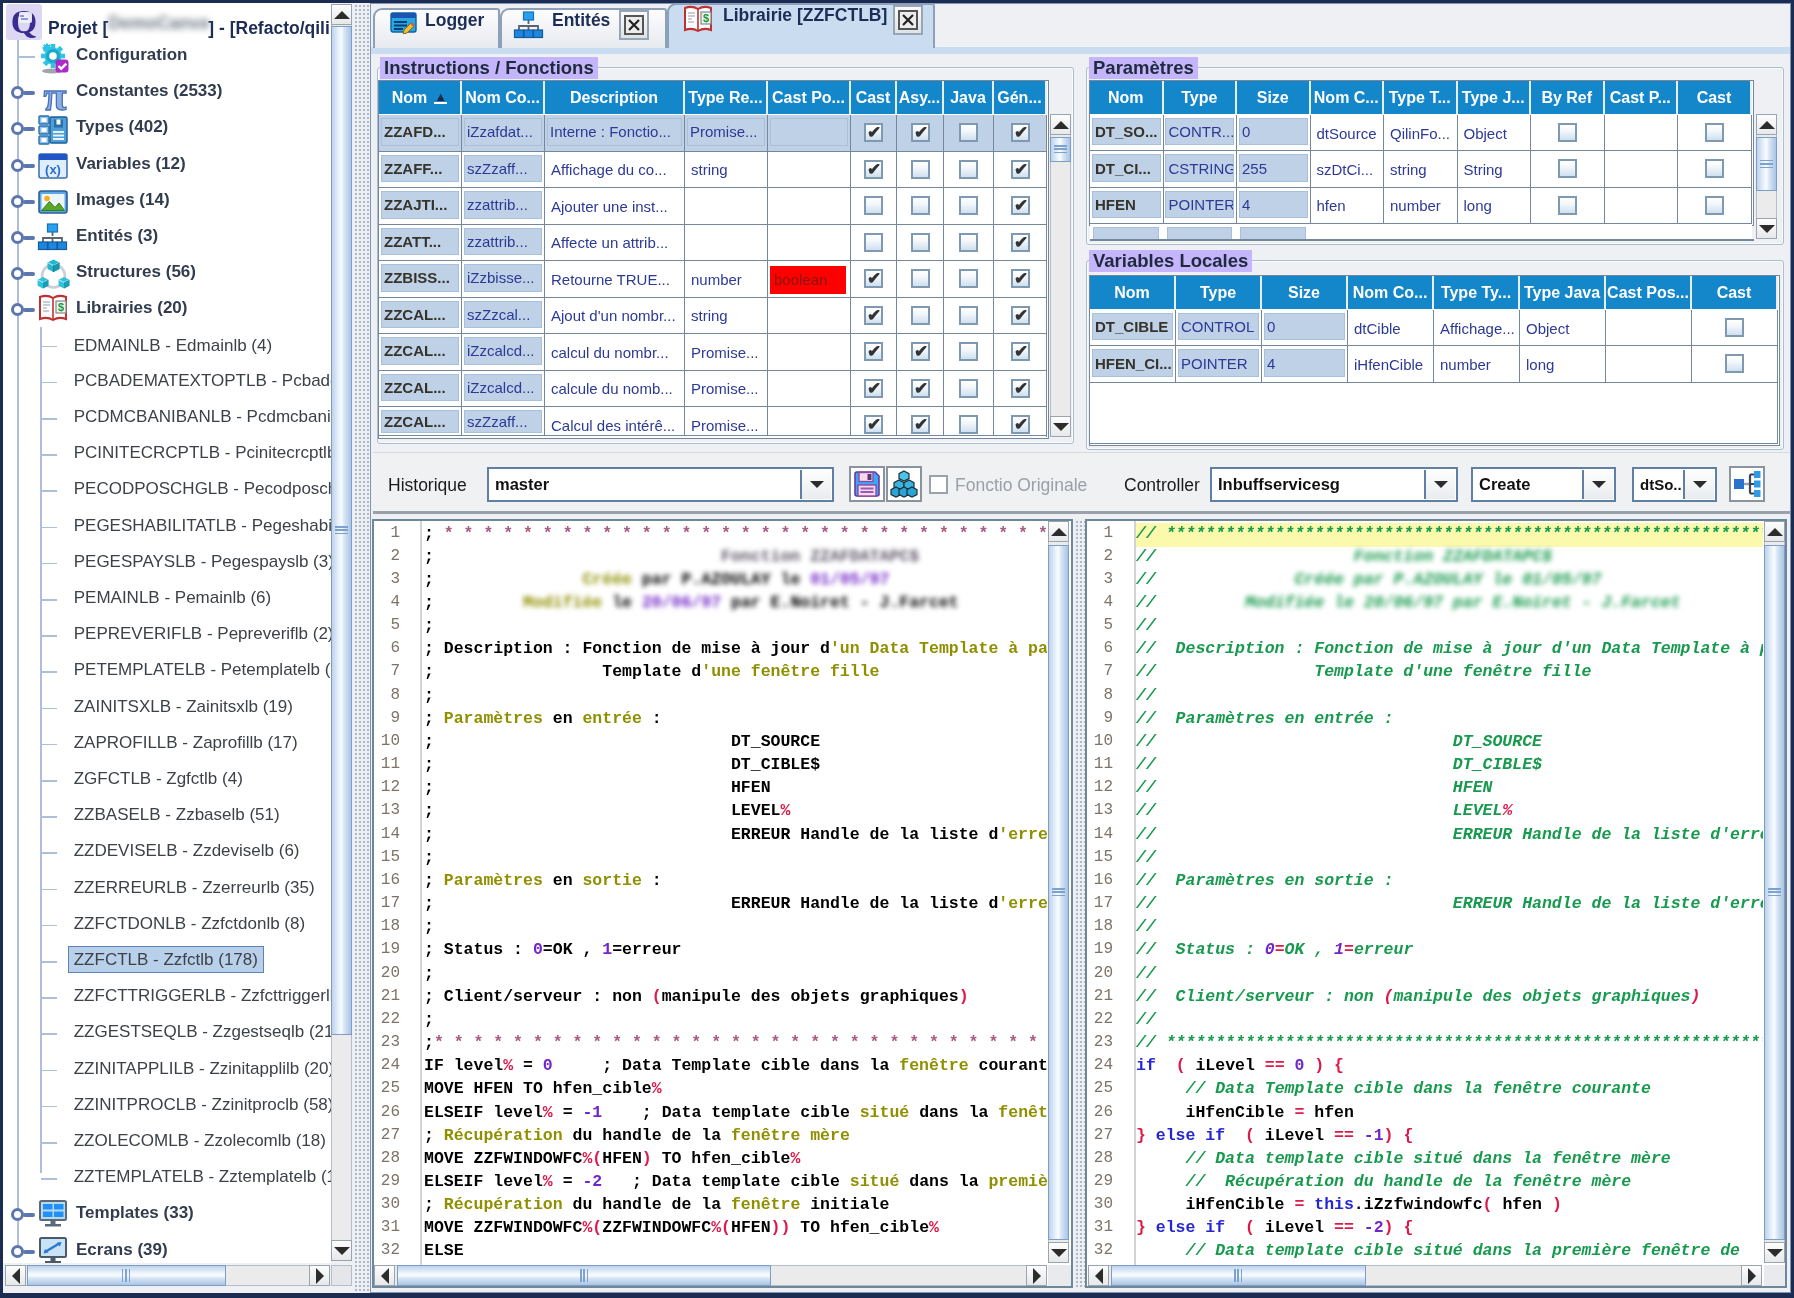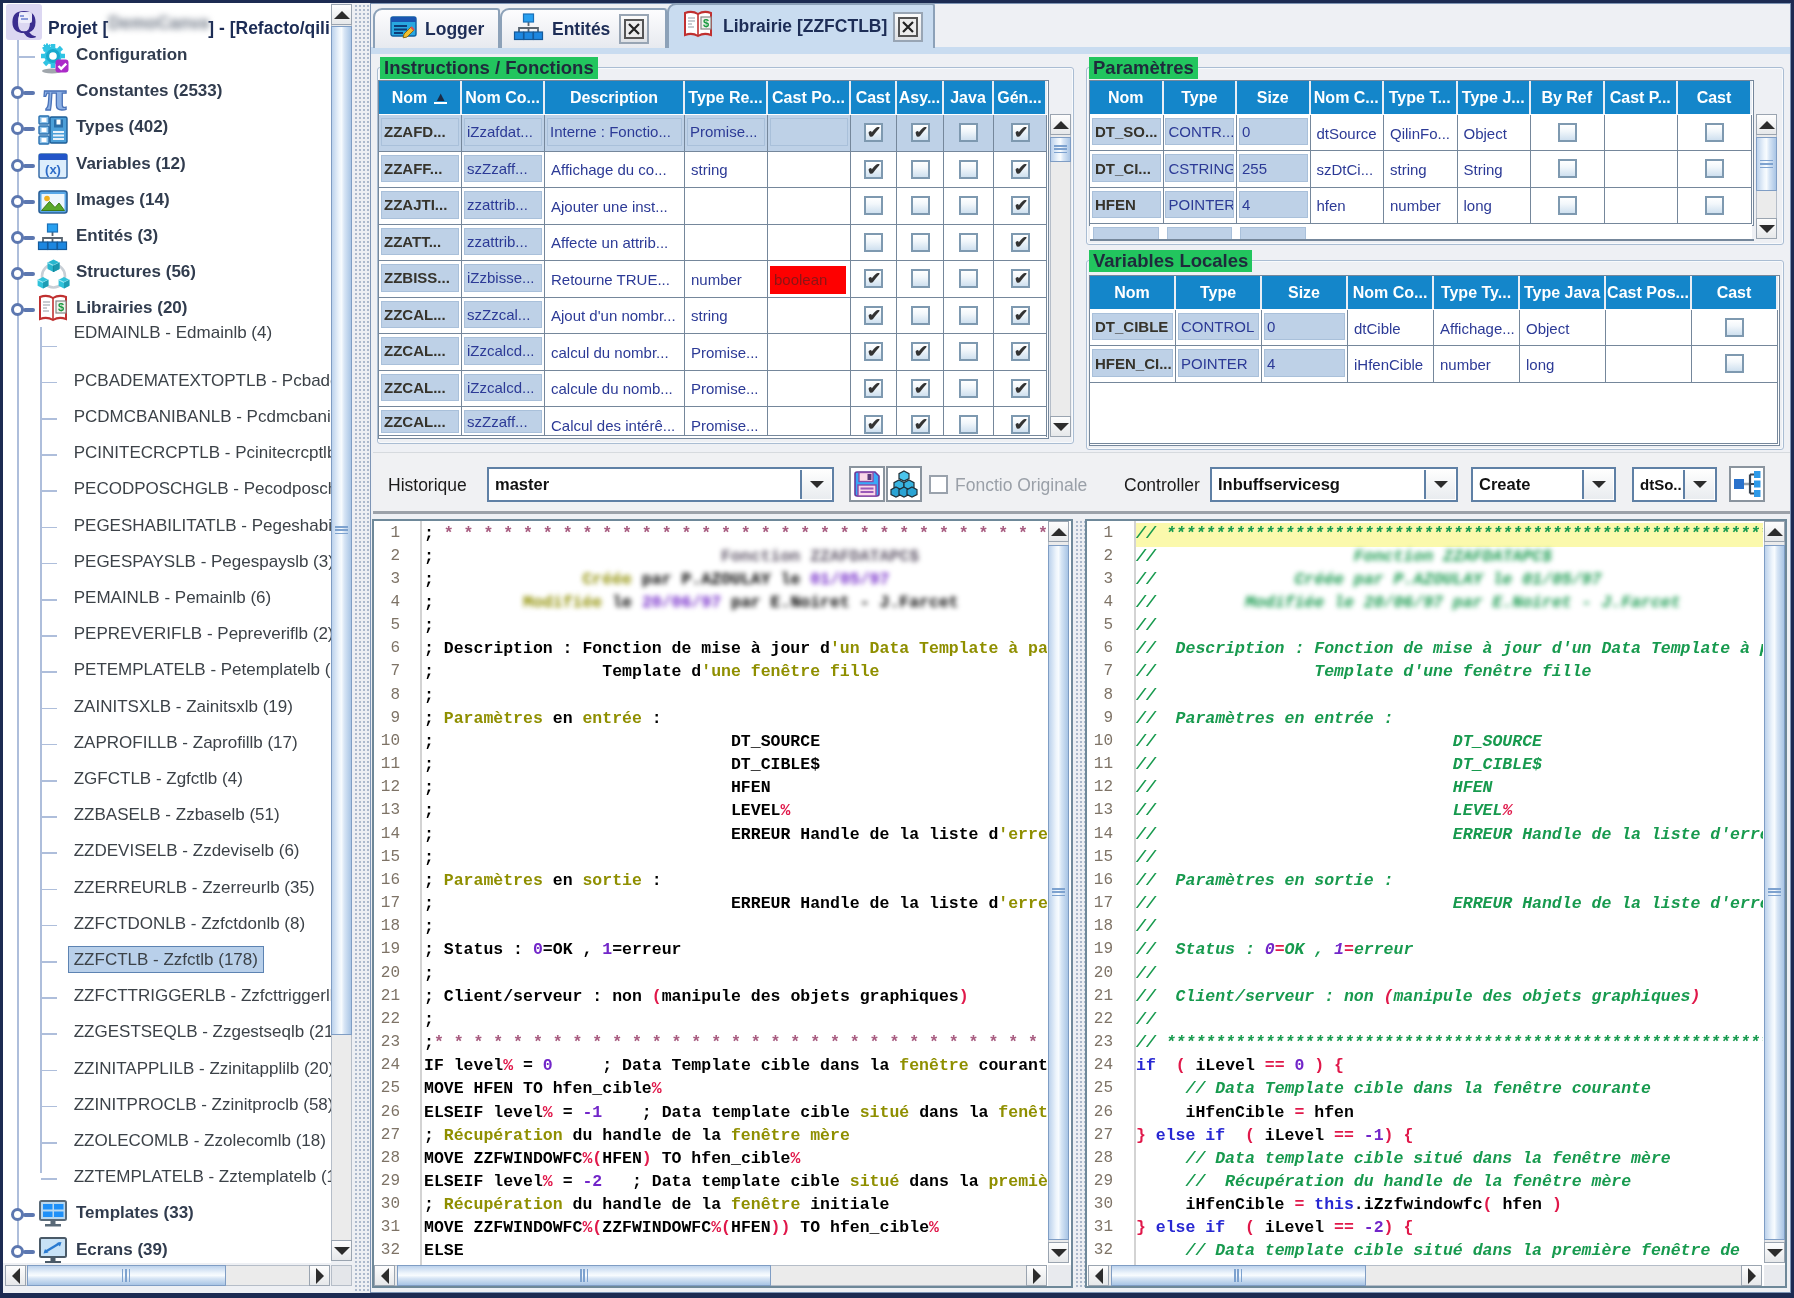--- a/index.html
+++ b/index.html
@@ -19,26 +19,26 @@
 .sbbtn{position:absolute;background:linear-gradient(180deg,#fdfdfd,#e6e8ea);border:1px solid #9aa4b0;display:flex;align-items:center;justify-content:center}
 .sbthumbv{position:absolute;border:1px solid #7f9dc4;background:linear-gradient(90deg,#bcd2ec 0%,#eef5fc 38%,#f7fbfe 50%,#d7e5f5 65%,#a9c5e5 100%)}
 .sbthumbh{position:absolute;border:1px solid #7f9dc4;background:linear-gradient(180deg,#bcd2ec 0%,#eef5fc 38%,#f7fbfe 50%,#d7e5f5 65%,#a9c5e5 100%)}
 .ridgev{position:absolute;left:3px;right:3px;height:10px;background:repeating-linear-gradient(180deg,#7da2cf 0 1.5px,transparent 1.5px 3.4px)}
 .ridgeh{position:absolute;top:3px;bottom:3px;width:10px;background:repeating-linear-gradient(90deg,#7da2cf 0 1.5px,transparent 1.5px 3.4px)}
 .tri{width:0;height:0}
 
 .split{position:absolute;background:#edeff3}
 .dots{background-image:radial-gradient(#acb9cc 1px,transparent 1.15px);background-size:4px 4px;background-position:1px 1px}
 
-.tab{position:absolute;border:2px solid #8ca1b8;border-bottom:none;border-radius:9px 3px 0 0;display:flex;align-items:center}
+.tab{position:absolute;border:2px solid #8ca1b8;border-bottom:none;border-radius:9px 3px 0 0;display:flex;align-items:flex-start}
 .tabtxt{font-weight:bold;color:#1d2d56;font-size:17.5px}
 .closeb{border:2px solid #98a5b4;background:linear-gradient(180deg,#fbfbfb,#dfe2e6);display:flex;align-items:center;justify-content:center}
 
 .group{position:absolute;border:1.5px solid #aabdd3;border-radius:3px;box-shadow:inset 0 0 0 1px #f8fafc}
-.glabel{position:absolute;font-weight:bold;font-size:18.5px;color:#1f2a3c;background:#22c55e;padding:0 4px;white-space:nowrap}
+.glabel{position:absolute;font-weight:bold;font-size:18.5px;color:#1f2a3c;background:#c4b5fd;padding:0 4px;white-space:nowrap}
 .hc{position:absolute;background:#1486ca;color:#fff;font-weight:bold;font-size:16px;display:flex;align-items:center;justify-content:center;border-right:2px solid #e8eef5;white-space:nowrap;overflow:hidden}
 .cell{position:absolute;border-right:1px solid #75879b;border-bottom:1.5px solid #75879b;background:#fff}
 .lab{position:absolute;background:#bed1e7;border:1px solid #a9c0da;font-size:15px;color:#2c3a96;display:flex;align-items:center;white-space:nowrap;overflow:hidden;padding-left:2.5px}
 .lab0{font-weight:bold;color:#36332b}
 .cbx{position:absolute;width:19px;height:19px;border:2px solid #7e99b0;background:linear-gradient(180deg,#ffffff 0%,#f2f7fb 40%,#cfe0ef 100%)}
 .ck{position:absolute;left:1px;top:-3px;font-size:17px;font-weight:bold;color:#333;font-family:"Liberation Sans",sans-serif}
 
 .toolbar{position:absolute;left:373px;top:452px;width:1417px;height:62px;background:#f0f1f3;border-top:1px solid #d6dade;border-bottom:3px solid #9ba1a9}
 .tlabel{position:absolute;font-size:17.5px;color:#1b1b1b;white-space:nowrap}
 .combo{position:absolute;height:35px;background:#fff;border:2px solid #5f80a5;display:flex;align-items:center}
@@ -169,21 +169,21 @@
         <path d="M3 3c4-1.5 9-1.5 13 1 4-2.5 9-2.5 13-1v22c-4-1.5-9-1.5-13 1-4-2.5-9-2.5-13-1z" fill="#fff" stroke="#c03030" stroke-width="2"></path>
         <path d="M16 4v22" stroke="#c03030" stroke-width="1.6"></path>
         <g stroke="#b8bcc2" stroke-width="1.4">
           <path d="M6 8h7M6 11h7M6 14h4M6 17h6"></path>
         </g>
         <rect x="19" y="7" width="10" height="12" fill="#f2f2ee" stroke="#888" stroke-width="1.2"></rect>
         <text x="24" y="17" font-size="11" font-weight="bold" fill="#1a9a40" text-anchor="middle" font-family="Liberation Sans">$</text>
       </svg></div>
 <div class="trow tparent" style="left:73px;top:295.4px">Librairies (20)</div>
 <div class="tline" style="left:38px;top:342.59999999999997px;width:16px;height:1.5px"></div>
-<div class="trow tchild" style="left:66px;top:320px"><span>&nbsp;EDMAINLB - Edmainlb (4)&nbsp;</span></div>
+<div class="trow tchild" style="left:66px;top:333px"><span>&nbsp;EDMAINLB - Edmainlb (4)&nbsp;</span></div>
 <div class="tline" style="left:38px;top:378.79999999999995px;width:16px;height:1.5px"></div>
 <div class="trow tchild" style="left:66px;top:367.79999999999995px"><span>&nbsp;PCBADEMATEXTOPTLB - Pcbadematextoptlb (2)&nbsp;</span></div>
 <div class="tline" style="left:38px;top:414.99999999999994px;width:16px;height:1.5px"></div>
 <div class="trow tchild" style="left:66px;top:403.99999999999994px"><span>&nbsp;PCDMCBANIBANLB - Pcdmcbanibanlb (3)&nbsp;</span></div>
 <div class="tline" style="left:38px;top:451.19999999999993px;width:16px;height:1.5px"></div>
 <div class="trow tchild" style="left:66px;top:440.19999999999993px"><span>&nbsp;PCINITECRCPTLB - Pcinitecrcptlb (1)&nbsp;</span></div>
 <div class="tline" style="left:38px;top:487.3999999999999px;width:16px;height:1.5px"></div>
 <div class="trow tchild" style="left:66px;top:476.3999999999999px"><span>&nbsp;PECODPOSCHGLB - Pecodposchglb (2)&nbsp;</span></div>
 <div class="tline" style="left:38px;top:523.5999999999999px;width:16px;height:1.5px"></div>
 <div class="trow tchild" style="left:66px;top:512.5999999999999px"><span>&nbsp;PEGESHABILITATLB - Pegeshabilitatlb (4)&nbsp;</span></div>

